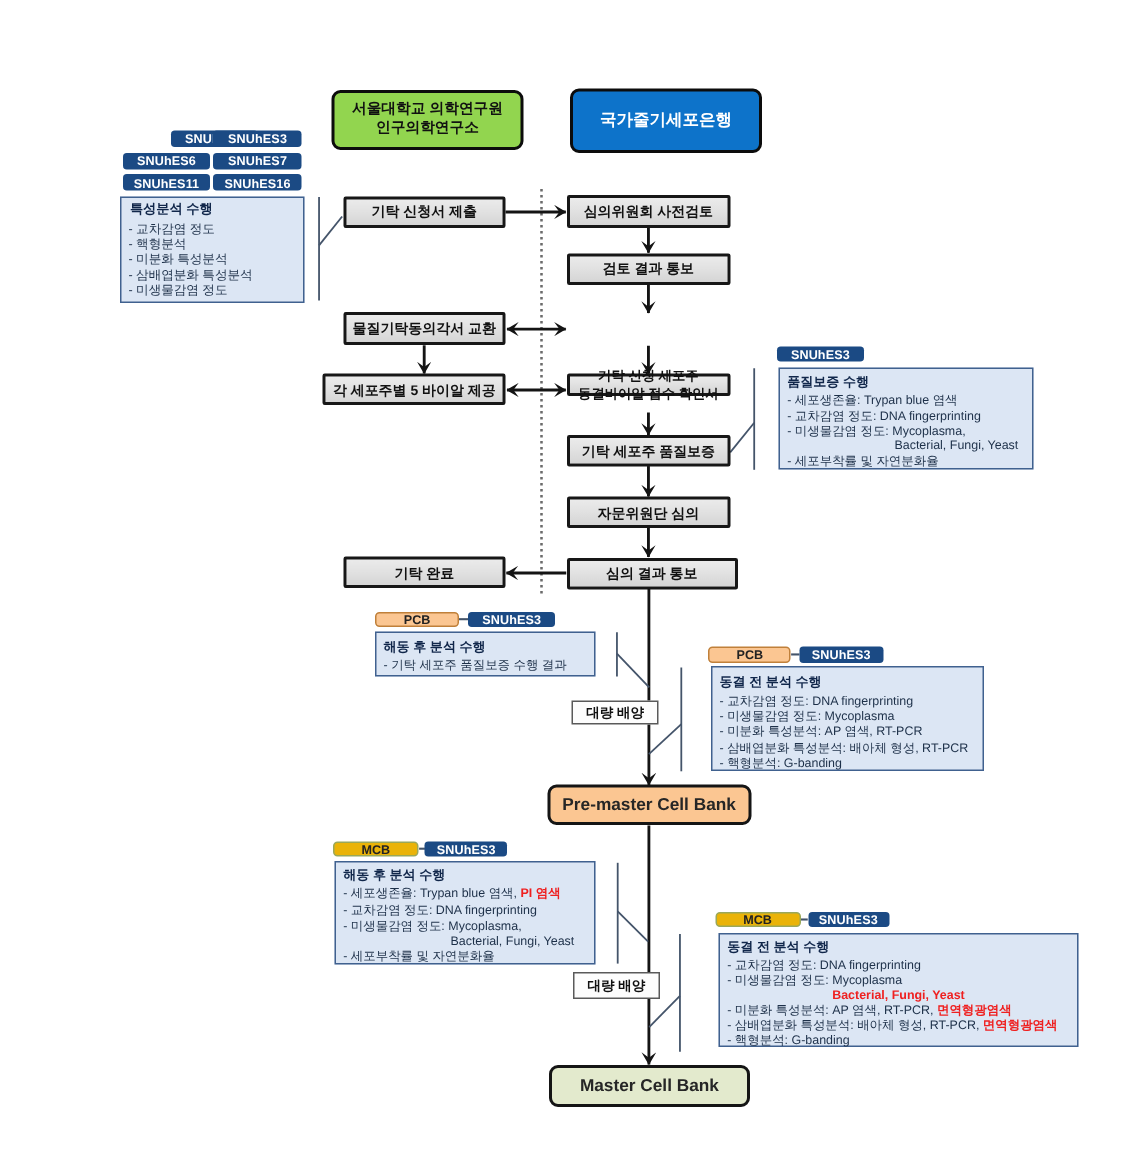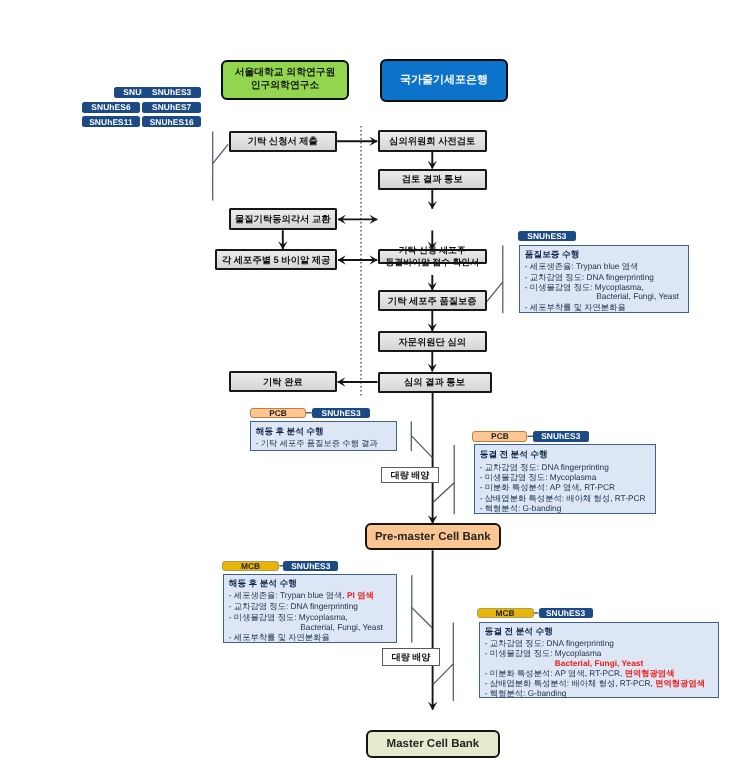--- a/index.html
+++ b/index.html
@@ -94,20 +94,28 @@
     </div>
 <div class="abs tagblue" style="left:142.2px;top:101.6px;width:59.0px;height:11px;font-size:8.4px;">
       <span>SNUhES7</span>
     </div>
 <div class="abs tagblue" style="left:82.0px;top:116.4px;width:58.0px;height:11px;font-size:8.4px;">
       <span>SNUhES11</span>
     </div>
 <div class="abs tagblue" style="left:142.2px;top:116.4px;width:59.0px;height:11px;font-size:8.4px;">
       <span>SNUhES16</span>
     </div>
+<div class="abs panel" style="left:79.6px;top:130.8px;width:123.4px;height:71.2px;">
+      <div class="ptitle abs" style="left:6px;top:2.2px;font-size:8.8px;">특성분석 수행</div>
+      <div class="pline abs" style="left:5px;top:15.3px;font-size:8.4px;">- 교차감염 정도</div>
+      <div class="pline abs" style="left:5px;top:25.5px;font-size:8.4px;">- 핵형분석</div>
+      <div class="pline abs" style="left:5px;top:35.7px;font-size:8.4px;">- 미분화 특성분석</div>
+      <div class="pline abs" style="left:5px;top:45.9px;font-size:8.4px;">- 삼배엽분화 특성분석</div>
+      <div class="pline abs" style="left:5px;top:56.1px;font-size:8.4px;">- 미생물감염 정도</div>
+    </div>
 <div class="abs flowbox ctr" style="left:228.5px;top:130.6px;width:108.6px;height:21.4px;font-size:9.3px;">
       <span>기탁 신청서 제출</span>
     </div>
 <div class="abs flowbox ctr" style="left:228.5px;top:208.4px;width:108.6px;height:22.0px;font-size:9.3px;">
       <span>물질기탁동의각서 교환</span>
     </div>
 <div class="abs flowbox ctr" style="left:215.4px;top:249.3px;width:121.6px;height:20.6px;font-size:9.3px;">
       <span>각 세포주별 5 바이알 제공</span>
     </div>
 <div class="abs flowbox ctr" style="left:228.5px;top:371.4px;width:108.7px;height:21.0px;font-size:9.3px;">
@@ -198,16 +206,16 @@
     </div>
 <div class="abs whitebox ctr" style="left:380.7px;top:466.6px;width:58.8px;height:16.7px;font-size:9px;">
       <span>대량 배양</span>
     </div>
 <div class="abs whitebox ctr" style="left:381.5px;top:647.7px;width:58.8px;height:18.6px;font-size:9px;">
       <span>대량 배양</span>
     </div>
 <div class="abs bankbox ctr" style="left:365px;top:523.3px;width:135.5px;height:27px;background:#fbc692;font-size:11.5px;">
       <span>Pre-master Cell Bank</span>
     </div>
-<div class="abs bankbox ctr" style="left:365.7px;top:709.8px;width:134.5px;height:28px;background:#e3eacd;font-size:11.5px;margin-top:20px;">
+<div class="abs bankbox ctr" style="left:365.7px;top:709.8px;width:134.5px;height:28px;background:#e3eacd;font-size:11.5px;">
       <span>Master Cell Bank</span>
     </div>
 </div>
 
 </body></html>

